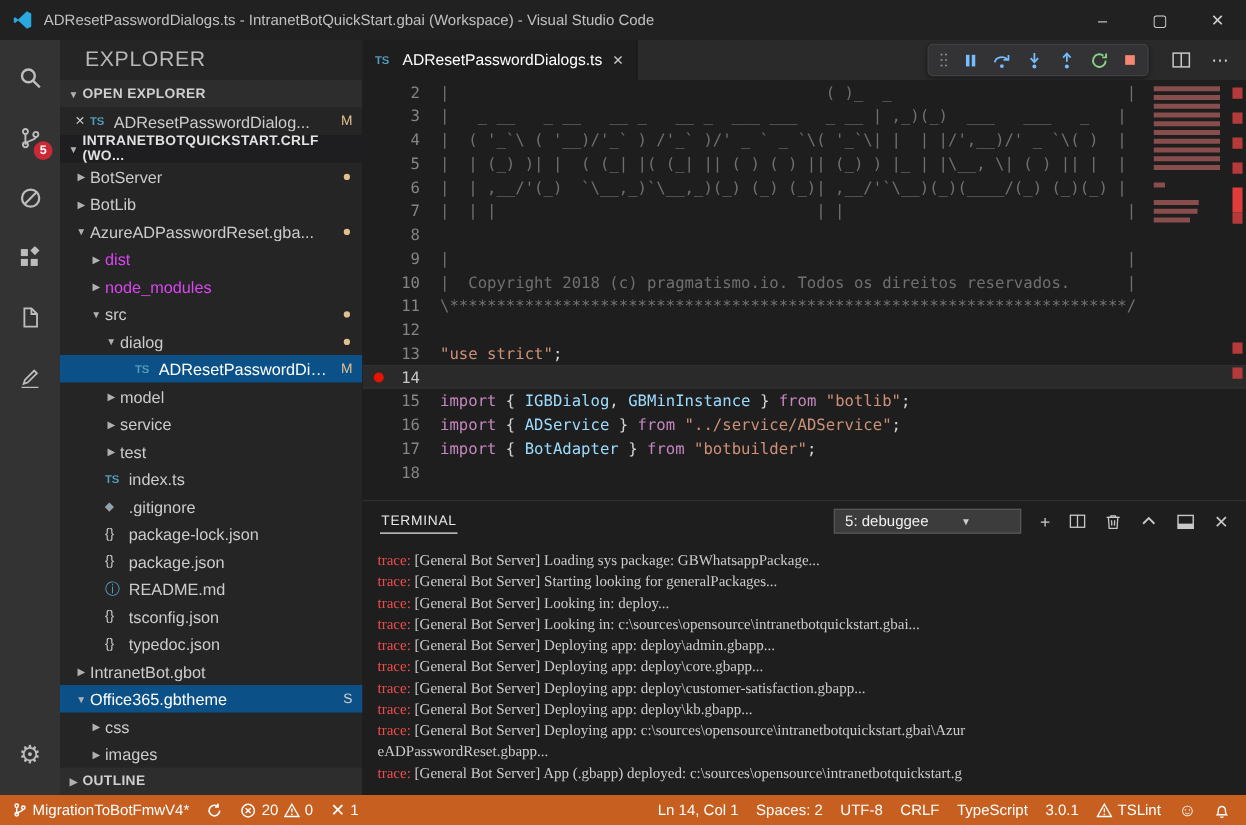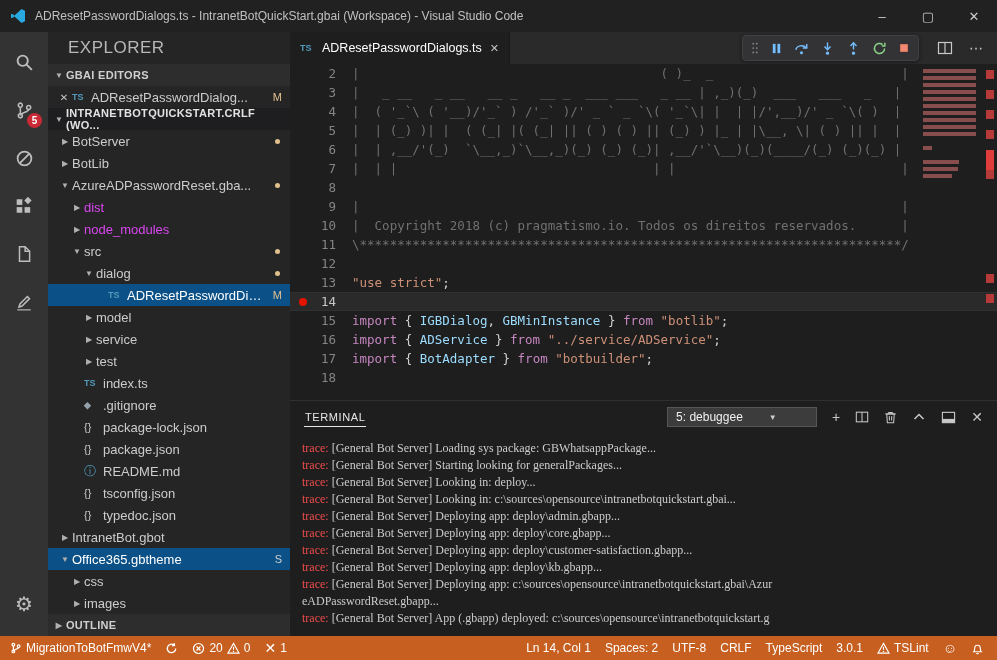--- a/index.html
+++ b/index.html
@@ -181,21 +181,21 @@
         <div class="ab-item ab-bottom">
           <span class="gear-glyph txt-ico">⚙</span>
         </div>
       </div>
 
     <div class="sidebar">
       <div class="sb-title">EXPLORER</div>
 
       <div class="section-hdr">
         <span class="twistie">▼</span>
-        <span>GBAI EDITORS</span>
+        <span>OPEN EXPLORER</span>
       </div>
       <div class="rows" id="open-editors">
           <div class="oe-item" style="padding-left: 8px;">
             <span class="oe-close">✕</span>
             <span class="ficon TS">TS</span>
             <span class="lbl">ADResetPasswordDialog...</span>
             <span class="rbadge gold">M</span>
           </div>
         </div>
 

